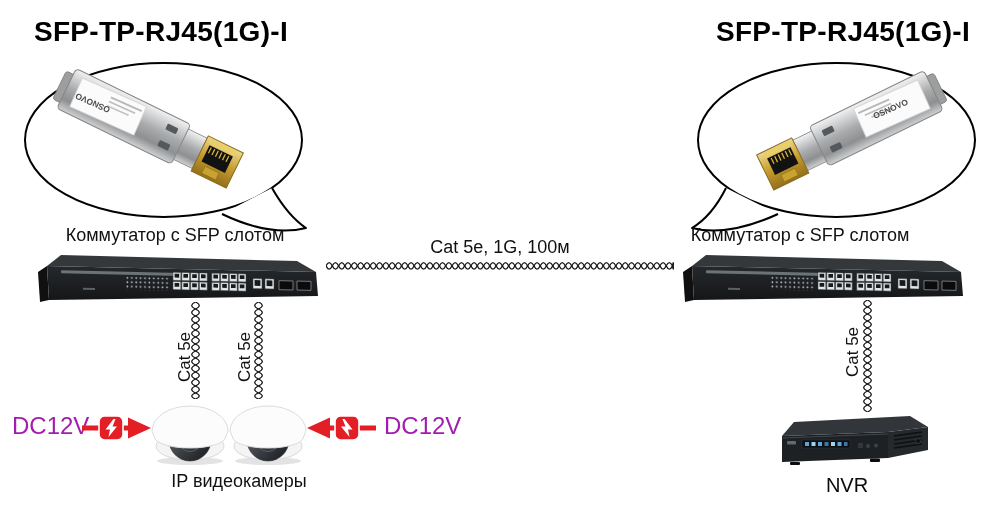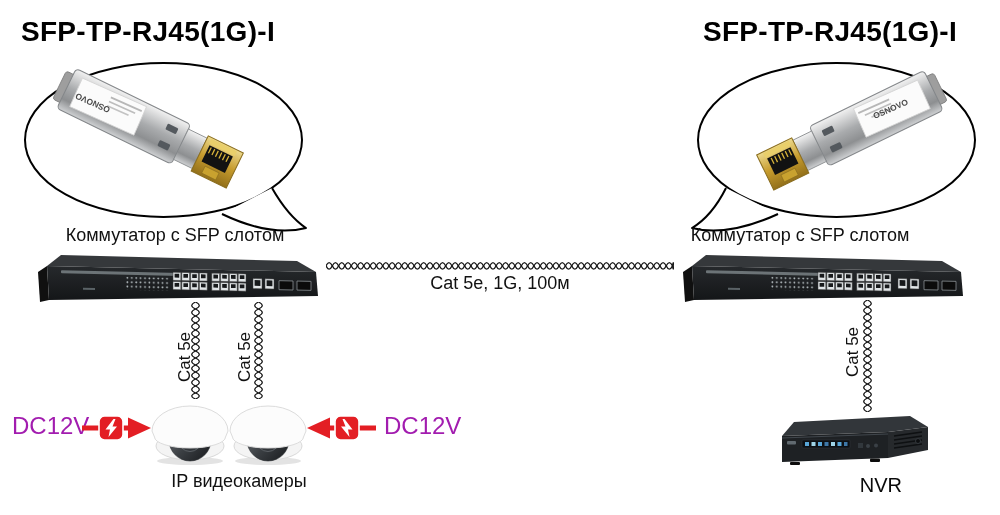--- a/index.html
+++ b/index.html
@@ -1,24 +1,24 @@
 <!DOCTYPE html>
 <html><head>
 <meta charset="utf-8">
 <style>
   html,body{margin:0;padding:0;background:#ffffff;}
   .canvas{position:relative;width:1000px;height:515px;background:#ffffff;overflow:hidden;
           font-family:"Liberation Sans","DejaVu Sans",sans-serif;color:#000;}
   .abs{position:absolute;}
-  .title{font-size:28px;font-weight:700;letter-spacing:.3px;text-align:center;white-space:nowrap;}
+  .title{font-size:28px;font-weight:700;letter-spacing:.3px;text-align:right;white-space:nowrap;}
   .lbl{font-size:18px;text-align:center;white-space:nowrap;color:#111;}
   .vlabel{font-size:17px;white-space:nowrap;transform:rotate(-90deg);transform-origin:center;
           width:60px;height:18px;text-align:center;color:#111;}
   .pwr{font-size:24px;white-space:nowrap;color:#a21caf;}
-  .nvrlbl{font-size:20px;text-align:right;color:#0a0a0a;}
+  .nvrlbl{font-size:20px;text-align:center;color:#0a0a0a;}
   svg{display:block;}
 </style>
 </head>
 <body>
 
 <div class="canvas">
 
   <svg class="abs" width="0" height="0" style="left:0;top:0">
     <defs>
       <linearGradient id="metal" x1="0" y1="0" x2="0" y2="1">
@@ -219,21 +219,21 @@
           <rect x="218" y="8" width="9" height="10" fill="#e1e5e7" stroke="#3c3c3c" stroke-width="0.5"></rect>
           <rect x="219.6" y="9.4" width="5.8" height="5.8" fill="#17191b"></rect>
         </g>
         <g>
           <rect x="232" y="9.5" width="14" height="9" fill="#0b0b0b" stroke="#8a9094" stroke-width="0.8"></rect>
           <rect x="250" y="9.5" width="14" height="9" fill="#0b0b0b" stroke="#8a9094" stroke-width="0.8"></rect>
         </g>
       </g>
     </svg>
 
-  <div class="abs lbl" style="left:390px;top:237px;width:220px;margin-top:36px;">Cat 5e, 1G, 100м</div>
+  <div class="abs lbl" style="left:390px;top:237px;width:220px;">Cat 5e, 1G, 100м</div>
   <svg class="abs braid" style="left:326px;top:261px" width="348" height="11">
       <g transform="translate(0,4.9)">
         <path d="M0,0 Q3.15,6.4 6.3,0 Q9.45,-6.4 12.6,0 Q15.75,6.4 18.9,0 Q22.049999999999997,-6.4 25.2,0 Q28.35,6.4 31.5,0 Q34.65,-6.4 37.8,0 Q40.949999999999996,6.4 44.099999999999994,0 Q47.24999999999999,-6.4 50.39999999999999,0 Q53.54999999999999,6.4 56.69999999999999,0 Q59.84999999999999,-6.4 62.999999999999986,0 Q66.14999999999998,6.4 69.29999999999998,0 Q72.44999999999999,-6.4 75.59999999999998,0 Q78.74999999999997,6.4 81.89999999999998,0 Q85.04999999999998,-6.4 88.19999999999997,0 Q91.34999999999997,6.4 94.49999999999997,0 Q97.64999999999998,-6.4 100.79999999999997,0 Q103.94999999999996,6.4 107.09999999999997,0 Q110.24999999999997,-6.4 113.39999999999996,0 Q116.54999999999995,6.4 119.69999999999996,0 Q122.84999999999997,-6.4 125.99999999999996,0 Q129.14999999999995,6.4 132.29999999999995,0 Q135.44999999999996,-6.4 138.59999999999997,0 Q141.74999999999997,6.4 144.89999999999998,0 Q148.04999999999998,-6.4 151.2,0 Q154.35,6.4 157.5,0 Q160.65,-6.4 163.8,0 Q166.95000000000002,6.4 170.10000000000002,0 Q173.25000000000003,-6.4 176.40000000000003,0 Q179.55000000000004,6.4 182.70000000000005,0 Q185.85000000000005,-6.4 189.00000000000006,0 Q192.15000000000006,6.4 195.30000000000007,0 Q198.45000000000007,-6.4 201.60000000000008,0 Q204.75000000000009,6.4 207.9000000000001,0 Q211.0500000000001,-6.4 214.2000000000001,0 Q217.3500000000001,6.4 220.5000000000001,0 Q223.65000000000012,-6.4 226.80000000000013,0 Q229.95000000000013,6.4 233.10000000000014,0 Q236.25000000000014,-6.4 239.40000000000015,0 Q242.55000000000015,6.4 245.70000000000016,0 Q248.85000000000016,-6.4 252.00000000000017,0 Q255.15000000000018,6.4 258.3000000000002,0 Q261.45000000000016,-6.4 264.6000000000002,0 Q267.7500000000002,6.4 270.9000000000002,0 Q274.0500000000002,-6.4 277.2000000000002,0 Q280.35000000000025,6.4 283.5000000000002,0 Q286.6500000000002,-6.4 289.80000000000024,0 Q292.9500000000003,6.4 296.10000000000025,0 Q299.2500000000002,-6.4 302.40000000000026,0 Q305.5500000000003,6.4 308.7000000000003,0 Q311.85000000000025,-6.4 315.0000000000003,0 Q318.1500000000003,6.4 321.3000000000003,0 Q324.4500000000003,-6.4 327.6000000000003,0 Q330.75000000000034,6.4 333.9000000000003,0 Q337.0500000000003,-6.4 340.20000000000033,0 Q343.35000000000036,6.4 346.50000000000034,0 Q347.25000000000017,-6.4 348,0" fill="none" stroke="#1a1a1a" stroke-width="1.25"></path>
         <path d="M0,0 Q3.15,-6.4 6.3,0 Q9.45,6.4 12.6,0 Q15.75,-6.4 18.9,0 Q22.049999999999997,6.4 25.2,0 Q28.35,-6.4 31.5,0 Q34.65,6.4 37.8,0 Q40.949999999999996,-6.4 44.099999999999994,0 Q47.24999999999999,6.4 50.39999999999999,0 Q53.54999999999999,-6.4 56.69999999999999,0 Q59.84999999999999,6.4 62.999999999999986,0 Q66.14999999999998,-6.4 69.29999999999998,0 Q72.44999999999999,6.4 75.59999999999998,0 Q78.74999999999997,-6.4 81.89999999999998,0 Q85.04999999999998,6.4 88.19999999999997,0 Q91.34999999999997,-6.4 94.49999999999997,0 Q97.64999999999998,6.4 100.79999999999997,0 Q103.94999999999996,-6.4 107.09999999999997,0 Q110.24999999999997,6.4 113.39999999999996,0 Q116.54999999999995,-6.4 119.69999999999996,0 Q122.84999999999997,6.4 125.99999999999996,0 Q129.14999999999995,-6.4 132.29999999999995,0 Q135.44999999999996,6.4 138.59999999999997,0 Q141.74999999999997,-6.4 144.89999999999998,0 Q148.04999999999998,6.4 151.2,0 Q154.35,-6.4 157.5,0 Q160.65,6.4 163.8,0 Q166.95000000000002,-6.4 170.10000000000002,0 Q173.25000000000003,6.4 176.40000000000003,0 Q179.55000000000004,-6.4 182.70000000000005,0 Q185.85000000000005,6.4 189.00000000000006,0 Q192.15000000000006,-6.4 195.30000000000007,0 Q198.45000000000007,6.4 201.60000000000008,0 Q204.75000000000009,-6.4 207.9000000000001,0 Q211.0500000000001,6.4 214.2000000000001,0 Q217.3500000000001,-6.4 220.5000000000001,0 Q223.65000000000012,6.4 226.80000000000013,0 Q229.95000000000013,-6.4 233.10000000000014,0 Q236.25000000000014,6.4 239.40000000000015,0 Q242.55000000000015,-6.4 245.70000000000016,0 Q248.85000000000016,6.4 252.00000000000017,0 Q255.15000000000018,-6.4 258.3000000000002,0 Q261.45000000000016,6.4 264.6000000000002,0 Q267.7500000000002,-6.4 270.9000000000002,0 Q274.0500000000002,6.4 277.2000000000002,0 Q280.35000000000025,-6.4 283.5000000000002,0 Q286.6500000000002,6.4 289.80000000000024,0 Q292.9500000000003,-6.4 296.10000000000025,0 Q299.2500000000002,6.4 302.40000000000026,0 Q305.5500000000003,-6.4 308.7000000000003,0 Q311.85000000000025,6.4 315.0000000000003,0 Q318.1500000000003,-6.4 321.3000000000003,0 Q324.4500000000003,6.4 327.6000000000003,0 Q330.75000000000034,-6.4 333.9000000000003,0 Q337.0500000000003,6.4 340.20000000000033,0 Q343.35000000000036,-6.4 346.50000000000034,0 Q347.25000000000017,6.4 348,0" fill="none" stroke="#1a1a1a" stroke-width="1.25"></path>
       </g>
     </svg>
 
   <svg class="abs braid" style="left:190px;top:302px" width="11" height="97">
       <g transform="translate(5.5,0) rotate(90)">
         <path d="M0,0 Q3.5,7.6 7,0 Q10.5,-7.6 14,0 Q17.5,7.6 21,0 Q24.5,-7.6 28,0 Q31.5,7.6 35,0 Q38.5,-7.6 42,0 Q45.5,7.6 49,0 Q52.5,-7.6 56,0 Q59.5,7.6 63,0 Q66.5,-7.6 70,0 Q73.5,7.6 77,0 Q80.5,-7.6 84,0 Q87.5,7.6 91,0 Q94,-7.6 97,0" fill="none" stroke="#1a1a1a" stroke-width="1.25"></path>

